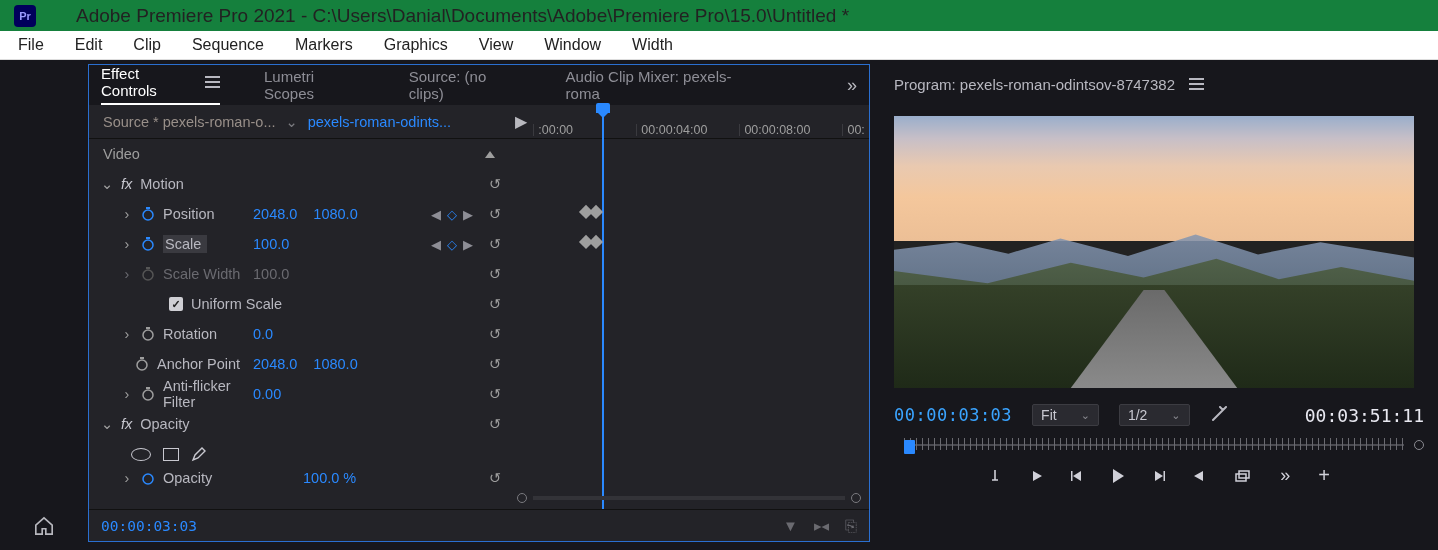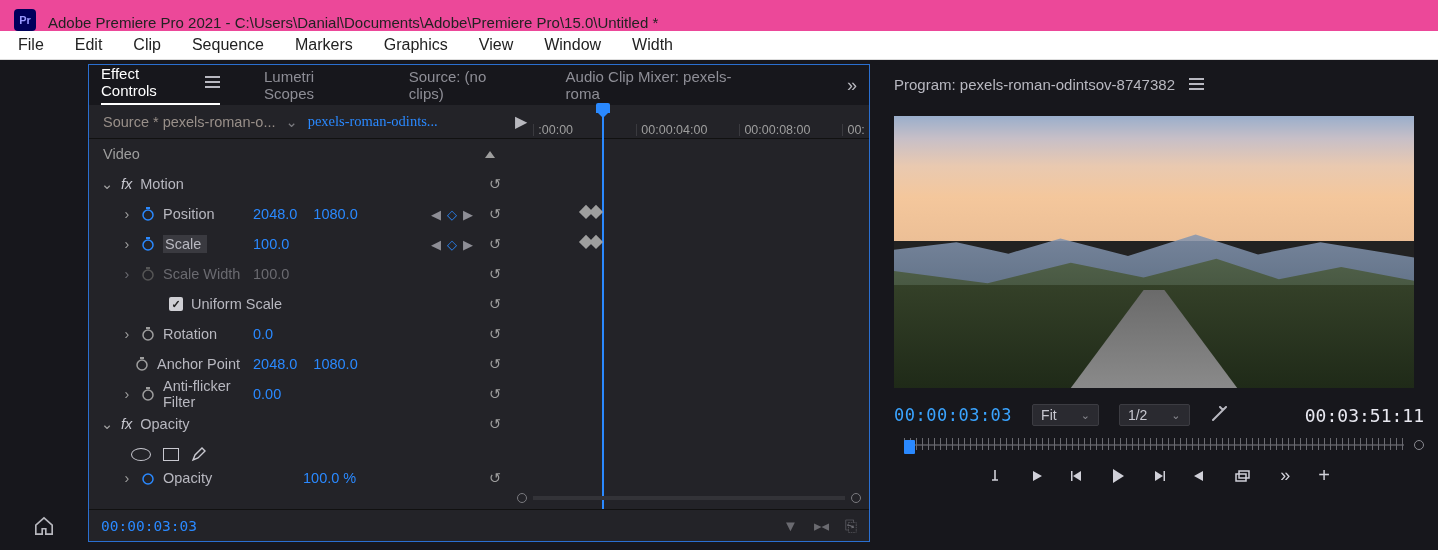--- a/index.html
+++ b/index.html
@@ -1,37 +1,37 @@
 <!DOCTYPE html>
 <html><head>
 <meta charset="utf-8">
 <style>
 * { margin:0; padding:0; box-sizing:border-box; font-family:'Segoe UI',Arial,sans-serif; }
 body { width:1438px; height:550px; overflow:hidden; background:#0a0a0c; }
 .window { width:100%; height:100%; display:flex; flex-direction:column; background:#fff; }
-.titlebar { height:40px; display:flex; align-items:flex-end; padding:0 14px; gap:12px; background:#ec4899; }
+.titlebar { height:40px; display:flex; align-items:center; padding:0 14px; gap:24px; background:#15803d; }
 .appicon { width:22px; height:22px; background:#00005b; border-radius:4px; display:flex; align-items:center; justify-content:center; color:#9999ff; font-weight:700; font-size:11px; }
-.titletext { font-size:15px; color:#222; }
+.titletext { font-size:19px; color:#222;margin-left:16px; }
 .menubar { height:36px; display:flex; align-items:center; gap:31px; padding:0 18px; background:#fff; border-bottom:1px solid #ddd; font-size:16px; color:#222; }
 .menubar div { cursor:default; }
 .workarea { flex:1; display:flex; align-items:stretch; background:#17171c; }
 .leftgutter { width:88px; display:flex; flex-direction:column; align-items:center; justify-content:flex-end; padding-bottom:14px; }
 .home-icon { color:#b8b8be; }
 .center { width:782px; display:flex; flex-direction:column; border:1.5px solid #2a6fd0; margin-top:4px; margin-bottom:8px; }
 .paneltabs { height:40px; display:flex; align-items:center; padding:0 12px; gap:44px; font-size:15px; color:#8e8e96; }
 .paneltabs .tab { display:flex; align-items:center; gap:10px; }
 .paneltabs .active { color:#fff; border-bottom:2px solid #fff; padding-bottom:4px; }
 .paneltabs .spacer { flex:1; }
 .more { color:#b8b8be; font-size:18px; }
 .ec-body { flex:1; display:flex; flex-direction:column; background:#232328; }
 .ec-top { height:34px; display:flex; align-items:center; border-bottom:1px solid #111; }
 .ec-top-left { width:420px; display:flex; align-items:center; gap:10px; padding-left:14px; font-size:14.5px; }
 .srcname { color:#988f89; white-space:nowrap; }
 .dd { color:#7a7a7f; }
-.seqlink { color:#2a89ff; white-space:nowrap;font-family:Liberation Serif, serif; }
+.seqlink { color:#2a89ff; white-space:nowrap; }
 .ec-top-right { flex:1; display:flex; align-items:center; gap:0; position:relative; }
 .play-sm { color:#b8b8be; padding:0 6px; }
 .ruler { flex:1; position:relative; height:34px; }
 .ruler .ticks { position:absolute; inset:0; display:flex; align-items:center; }
 .ruler .tick { flex:1; text-align:left; font-size:12.5px; color:#9e9e9e; border-left:1px solid #3a3a3f; padding-left:4px; height:12px; line-height:12px;margin-top:16px; }
 .videohdr { height:30px; display:flex; }
 .videohdr-l { width:420px; display:flex; align-items:center; justify-content:space-between; padding:0 14px; color:#9e9e9e; font-size:14.5px; }
 .tri-up { width:0; height:0; border-left:5px solid transparent; border-right:5px solid transparent; border-bottom:7px solid #9e9e9e; }
 .videohdr-r { flex:1; padding:2px 6px; }
 .clipbar { height:24px; background:#b9a8de; border:1px solid #9e8ad0; border-radius:2px; color:#2b1d43; font-size:13.5px; display:flex; align-items:center; padding:0 6px; width:298px; }

